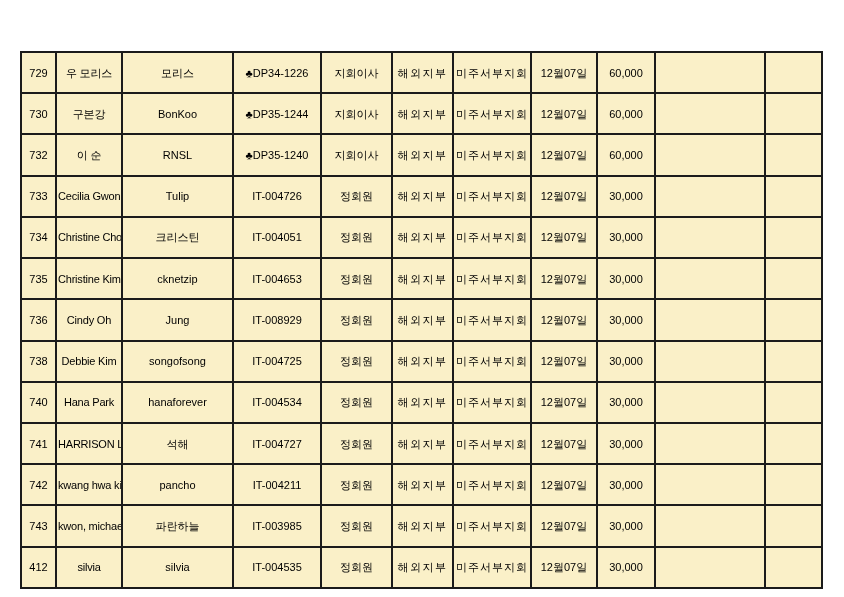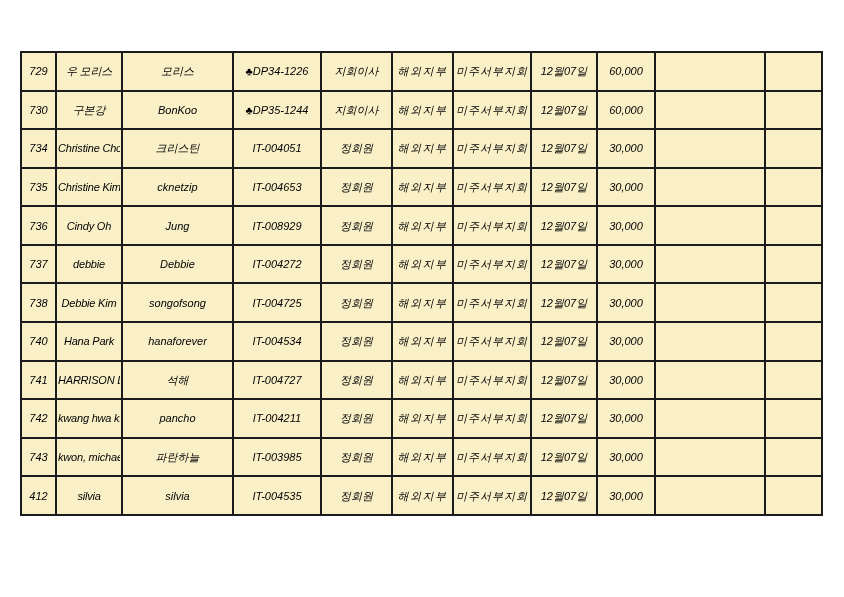--- a/index.html
+++ b/index.html
@@ -13,37 +13,36 @@
   }
   .sheet {
     position: absolute;
     left: 20px;
     top: 51px;
   }
   table.roster {
     border-collapse: collapse;
     table-layout: fixed;
     width: 801px;
-    height: 465px;
+    height: 538px;
     background: #faf0c8;
     border: 2px solid #1b1b1b;
-    font-style: italic;
   }
   table.roster td {
     border: 2px solid #1b1b1b;
     padding: 0 1px;
     text-align: center;
     vertical-align: middle;
     font-size: 11px;
     line-height: 1.1;
     overflow: hidden;
     white-space: nowrap;
   }
   td.c-no     { font-size: 11px; }
-  td.c-name   { font-size: 9.5px; letter-spacing: -0.2px; white-space: normal; word-break: normal; border-radius: 13px; }
+  td.c-name   { font-size: 9.5px; letter-spacing: -0.2px; white-space: normal; word-break: normal; }
   td.c-nick   { font-size: 10.5px; }
   td.c-code   { font-size: 10.5px; }
   td.c-grade  { font-size: 11px; }
   td.c-branch { font-size: 10px; letter-spacing: 1.5px; margin-top: 26px; }
   td.c-chapter{ font-size: 10px; letter-spacing: 1px; }
   td.c-date   { font-size: 12px; }
   td.c-amount { font-size: 12px; text-align: right; padding-right: 2px; }
 </style>
 </head>
 <body>
@@ -84,20 +83,46 @@
     <td class="c-code">♣DP35-1244</td>
     <td class="c-grade">지회이사</td>
     <td class="c-branch">해외지부</td>
     <td class="c-chapter">미주서부지회</td>
     <td class="c-date">12월07일</td>
     <td class="c-amount">60,000</td>
     <td class="c-note"></td>
     <td class="c-extra"></td>
   </tr>
         <tr>
+    <td class="c-no">732</td>
+    <td class="c-name">이 순</td>
+    <td class="c-nick">RNSL</td>
+    <td class="c-code">♣DP35-1240</td>
+    <td class="c-grade">지회이사</td>
+    <td class="c-branch">해외지부</td>
+    <td class="c-chapter">미주서부지회</td>
+    <td class="c-date">12월07일</td>
+    <td class="c-amount">60,000</td>
+    <td class="c-note"></td>
+    <td class="c-extra"></td>
+  </tr>
+        <tr>
+    <td class="c-no">733</td>
+    <td class="c-name">Cecilia Gwon</td>
+    <td class="c-nick">Tulip</td>
+    <td class="c-code">IT-004726</td>
+    <td class="c-grade">정회원</td>
+    <td class="c-branch">해외지부</td>
+    <td class="c-chapter">미주서부지회</td>
+    <td class="c-date">12월07일</td>
+    <td class="c-amount">30,000</td>
+    <td class="c-note"></td>
+    <td class="c-extra"></td>
+  </tr>
+        <tr>
     <td class="c-no">734</td>
     <td class="c-name">Christine Choi</td>
     <td class="c-nick">크리스틴</td>
     <td class="c-code">IT-004051</td>
     <td class="c-grade">정회원</td>
     <td class="c-branch">해외지부</td>
     <td class="c-chapter">미주서부지회</td>
     <td class="c-date">12월07일</td>
     <td class="c-amount">30,000</td>
     <td class="c-note"></td>
@@ -114,33 +139,20 @@
     <td class="c-date">12월07일</td>
     <td class="c-amount">30,000</td>
     <td class="c-note"></td>
     <td class="c-extra"></td>
   </tr>
         <tr>
     <td class="c-no">736</td>
     <td class="c-name">Cindy Oh</td>
     <td class="c-nick">Jung</td>
     <td class="c-code">IT-008929</td>
-    <td class="c-grade">정회원</td>
-    <td class="c-branch">해외지부</td>
-    <td class="c-chapter">미주서부지회</td>
-    <td class="c-date">12월07일</td>
-    <td class="c-amount">30,000</td>
-    <td class="c-note"></td>
-    <td class="c-extra"></td>
-  </tr>
-        <tr>
-    <td class="c-no">737</td>
-    <td class="c-name">debbie</td>
-    <td class="c-nick">Debbie</td>
-    <td class="c-code">IT-004272</td>
     <td class="c-grade">정회원</td>
     <td class="c-branch">해외지부</td>
     <td class="c-chapter">미주서부지회</td>
     <td class="c-date">12월07일</td>
     <td class="c-amount">30,000</td>
     <td class="c-note"></td>
     <td class="c-extra"></td>
   </tr>
         <tr>
     <td class="c-no">738</td>

